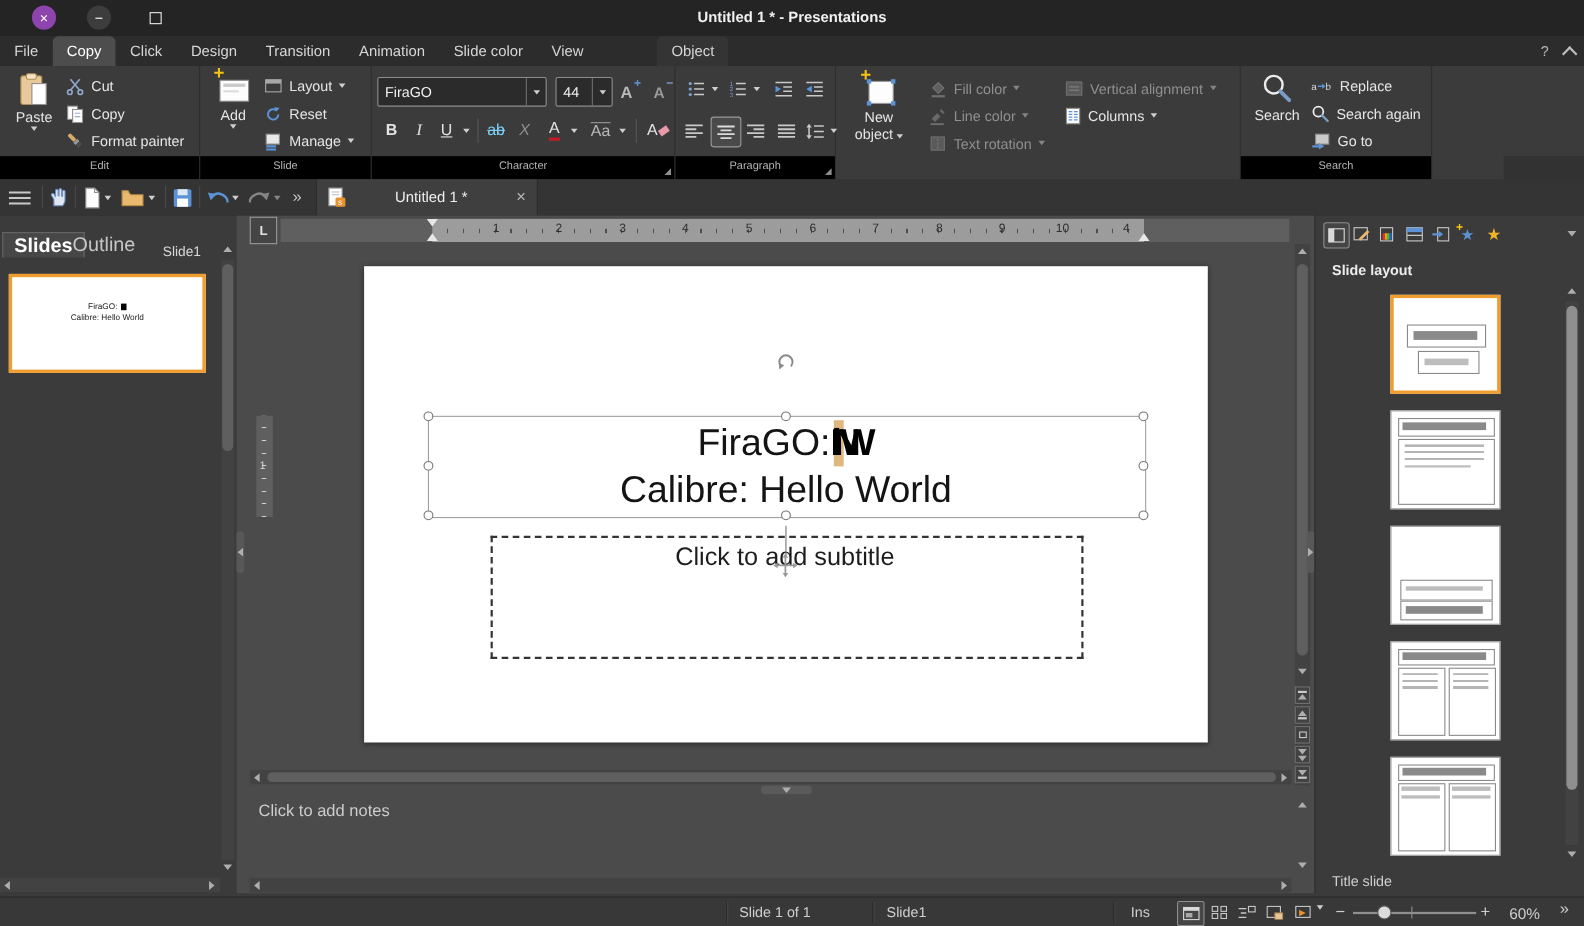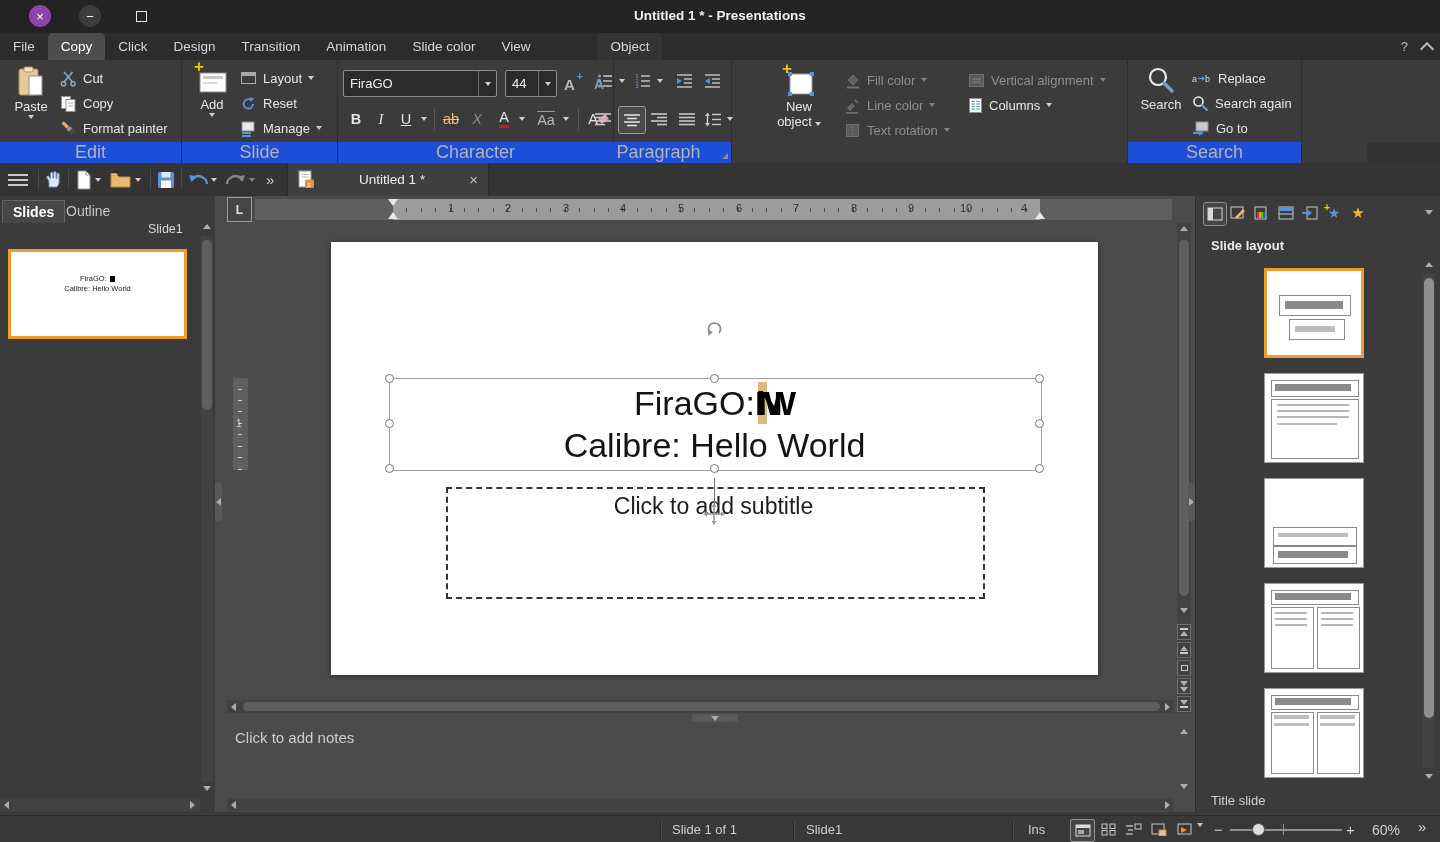--- a/index.html
+++ b/index.html
@@ -17,22 +17,22 @@
   
   #menubar{left:0;top:33px;width:1440px;height:27px;background:#2c2c2c;display:flex;align-items:stretch}
   .mitem{padding:0 13px;display:flex;align-items:center;color:#d6d6d6;font-size:13.5px;cursor:default}
   .mitem.active{background:#4d4d4d;color:#fff;border-radius:5px 5px 0 0}
   .mitem.obj{margin-left:54px;background:#343434;border-radius:5px 5px 0 0}
   #menu-right{position:absolute;right:8px;top:33px;height:27px;display:flex;align-items:center;gap:14px}
   .chev{width:8px;height:8px;border-left:2px solid #bbb;border-top:2px solid #bbb;transform:rotate(45deg);margin-top:4px}
   
   #ribbon{left:0;top:60px;width:1440px;height:103px;background:#3b3b3b}
   .rgroup{position:absolute;top:0;height:103px;border-right:1px solid #2e2e2e}
-  .rlabel{position:absolute;left:0;right:0;bottom:0;height:21px;background:#1d4ed8;color:#b3b3b3;
-          font-size:18px;text-align:center;line-height:20px}
+  .rlabel{position:absolute;left:0;right:0;bottom:0;height:21px;background:#000000;color:#b3b3b3;
+          font-size:10px;text-align:center;line-height:20px}
   #labelfill{position:absolute;left:1367px;right:0;bottom:0;height:21px;background:#323232}
   .launcher{position:absolute;right:3px;bottom:4px;width:0;height:0;border-left:6px solid transparent;border-bottom:6px solid #8f8f8f}
   .bigbtn{position:absolute;top:3px;display:flex;flex-direction:column;align-items:center;gap:1px;padding-top:3px;border-radius:3px}
   .bigbtn .blabel{font-size:13px;color:#e6e6e6;line-height:15px;text-align:center}
   .smallrow{position:absolute;height:24px;display:flex;align-items:center;gap:6px;font-size:13px;color:#e6e6e6}
   .smallrow.dis{color:#8f8f8f}
   .car{width:0;height:0;border-left:3.5px solid transparent;border-right:3.5px solid transparent;border-top:4.5px solid #cfcfcf}
   .dis .car,.car.dim{border-top-color:#858585}
   .tbtn{position:absolute;top:46px;height:26px;display:flex;align-items:center;justify-content:center;border-radius:3px}
   .tbtn.on{border:1px solid #9a9a9a;background:#4a4a4a}
@@ -45,21 +45,21 @@
   
   #toolbar2{left:0;top:163px;width:1440px;height:33px;background:#343434;border-bottom:1px solid #2a2a2a}
   .t2{position:absolute;top:6px;height:21px;display:flex;align-items:center}
   .tdiv{position:absolute;top:6px;height:20px;width:1px;background:#4a4a4a}
   #doctab{left:287px;top:0;width:202px;height:33px;background:#3f3f3f;border-left:1px solid #2a2a2a;border-right:1px solid #2a2a2a;
           display:flex;align-items:center;padding:0 10px;box-sizing:border-box;gap:8px}
   #doctab .dtitle{flex:1;text-align:center;color:#eee;font-size:13.5px}
   #doctab .x{color:#bbb;font-size:15px}
   
   #leftpanel{left:0;top:196px;width:215px;height:616px;background:#3b3b3b;border-right:1px solid #2e2e2e}
-  .ptab{position:absolute;top:4px;height:22px;display:flex;align-items:center;padding:0 10px;font-size:14px}
+  .ptab{position:absolute;top:15px;height:22px;display:flex;align-items:center;padding:0 10px;font-size:18px}
   .ptab.on{background:#474747;border:1px solid #666;border-bottom:none;color:#fff;font-weight:bold}
   .ptab.off{color:#c6c6c6}
   #slide1label{position:absolute;left:148px;top:26px;font-size:12.5px;color:#d8d8d8}
   #thumb{position:absolute;left:8px;top:53px;width:173px;height:84px;background:#fff;border:3px solid #ee9d2e}
   #thumb .tl{position:absolute;left:0;right:0;text-align:center;color:#222;font-size:7.5px;white-space:nowrap}
   .blob{display:inline-block;width:5px;height:6px;background:#000;vertical-align:middle;margin-left:1px}
   
   .sb-tri{position:absolute;width:0;height:0}
   .tri-u{border-left:4px solid transparent;border-right:4px solid transparent;border-bottom:5px solid #aeaeae}
   .tri-d{border-left:4px solid transparent;border-right:4px solid transparent;border-top:5px solid #aeaeae}
@@ -275,21 +275,21 @@
           <span class="tletter" style="font-style:italic;font-family:'Liberation Serif',serif">I</span>
         </div>
       <div class="tbtn" style="left:56px;width:24px">
           <span class="tletter" style="text-decoration:underline">U</span>
         </div>
       <div class="tbtn" style="left:80px;width:12px">
           <span class="car"></span>
         </div>
       <div class="sep-v" style="left:96px"></div>
       <div class="tbtn" style="left:100px;width:26px">
-          <span class="tletter" style="color:#fdba74;text-decoration:line-through">ab</span>
+          <span class="tletter" style="color:#7dd3fc;text-decoration:line-through">ab</span>
         </div>
       <div class="tbtn" style="left:128px;width:22px">
           <span class="tletter" style="color:#8f8f8f;font-style:italic">X</span>
         </div>
       <div class="tbtn" style="left:154px;width:24px">
         <span class="tletter" style="border-bottom:3px solid #c01c28;line-height:15px">A</span>
         </div>
       <div class="tbtn" style="left:178px;width:12px">
           <span class="car"></span>
         </div>
@@ -301,21 +301,21 @@
         </div>
       <div class="sep-v" style="left:240px"></div>
       <div class="tbtn" style="left:246px;width:28px">
         <span class="tletter">A</span>
         <span style="width:9px;height:6px;background:#e89aa8;transform:rotate(-35deg);display:inline-block;margin-left:1px"></span>
         </div>
       <div class="rlabel">Character</div>
       <div class="launcher"></div>
     </div>
 
-    <div class="rgroup" style="left:586px;width:145px">
+    <div class="rgroup" style="left:614px;width:145px">
       <div class="tbtn" style="left:8px;top:8px;width:22px">
         <svg width="16" height="16" viewBox="0 0 16 16">
             <g stroke="#c9c9c9" stroke-width="1.4">
               <line x1="6" y1="3" x2="15" y2="3"></line>
               <line x1="6" y1="8" x2="15" y2="8"></line>
               <line x1="6" y1="13" x2="15" y2="13"></line>
             </g>
             <g fill="#7aa0cc">
               <circle cx="2.5" cy="3" r="1.5"></circle>
               <circle cx="2.5" cy="8" r="1.5"></circle>

